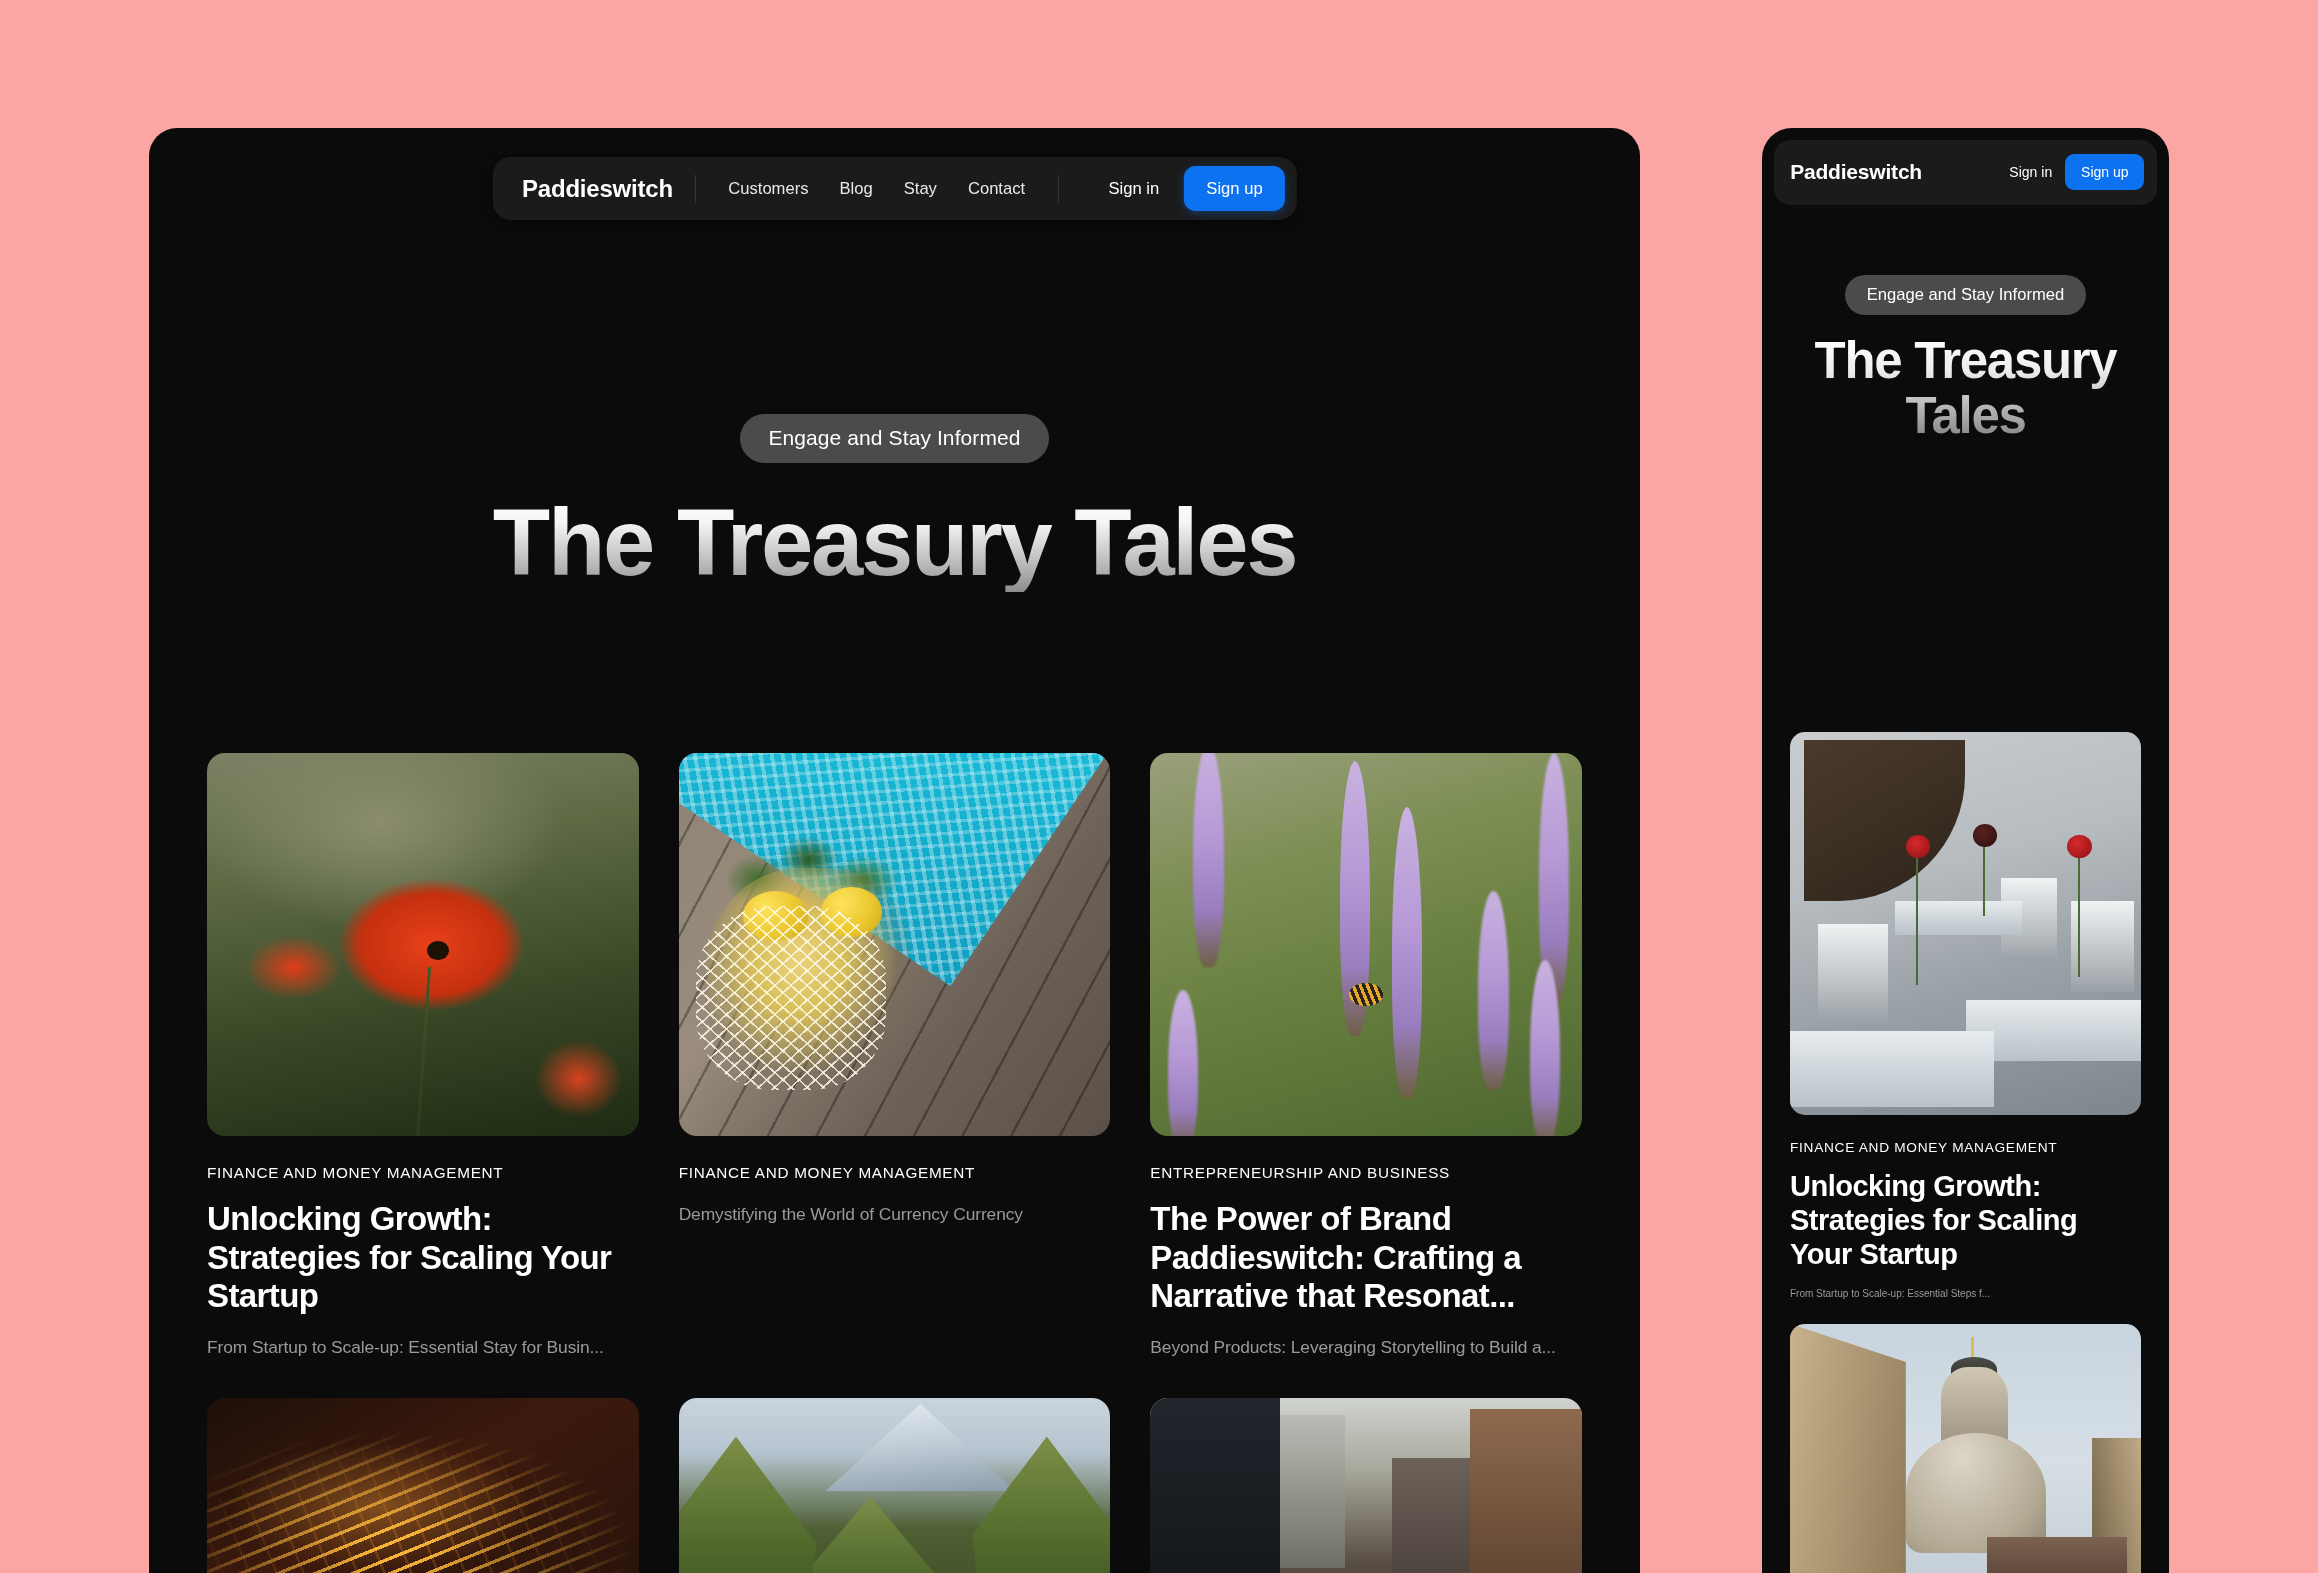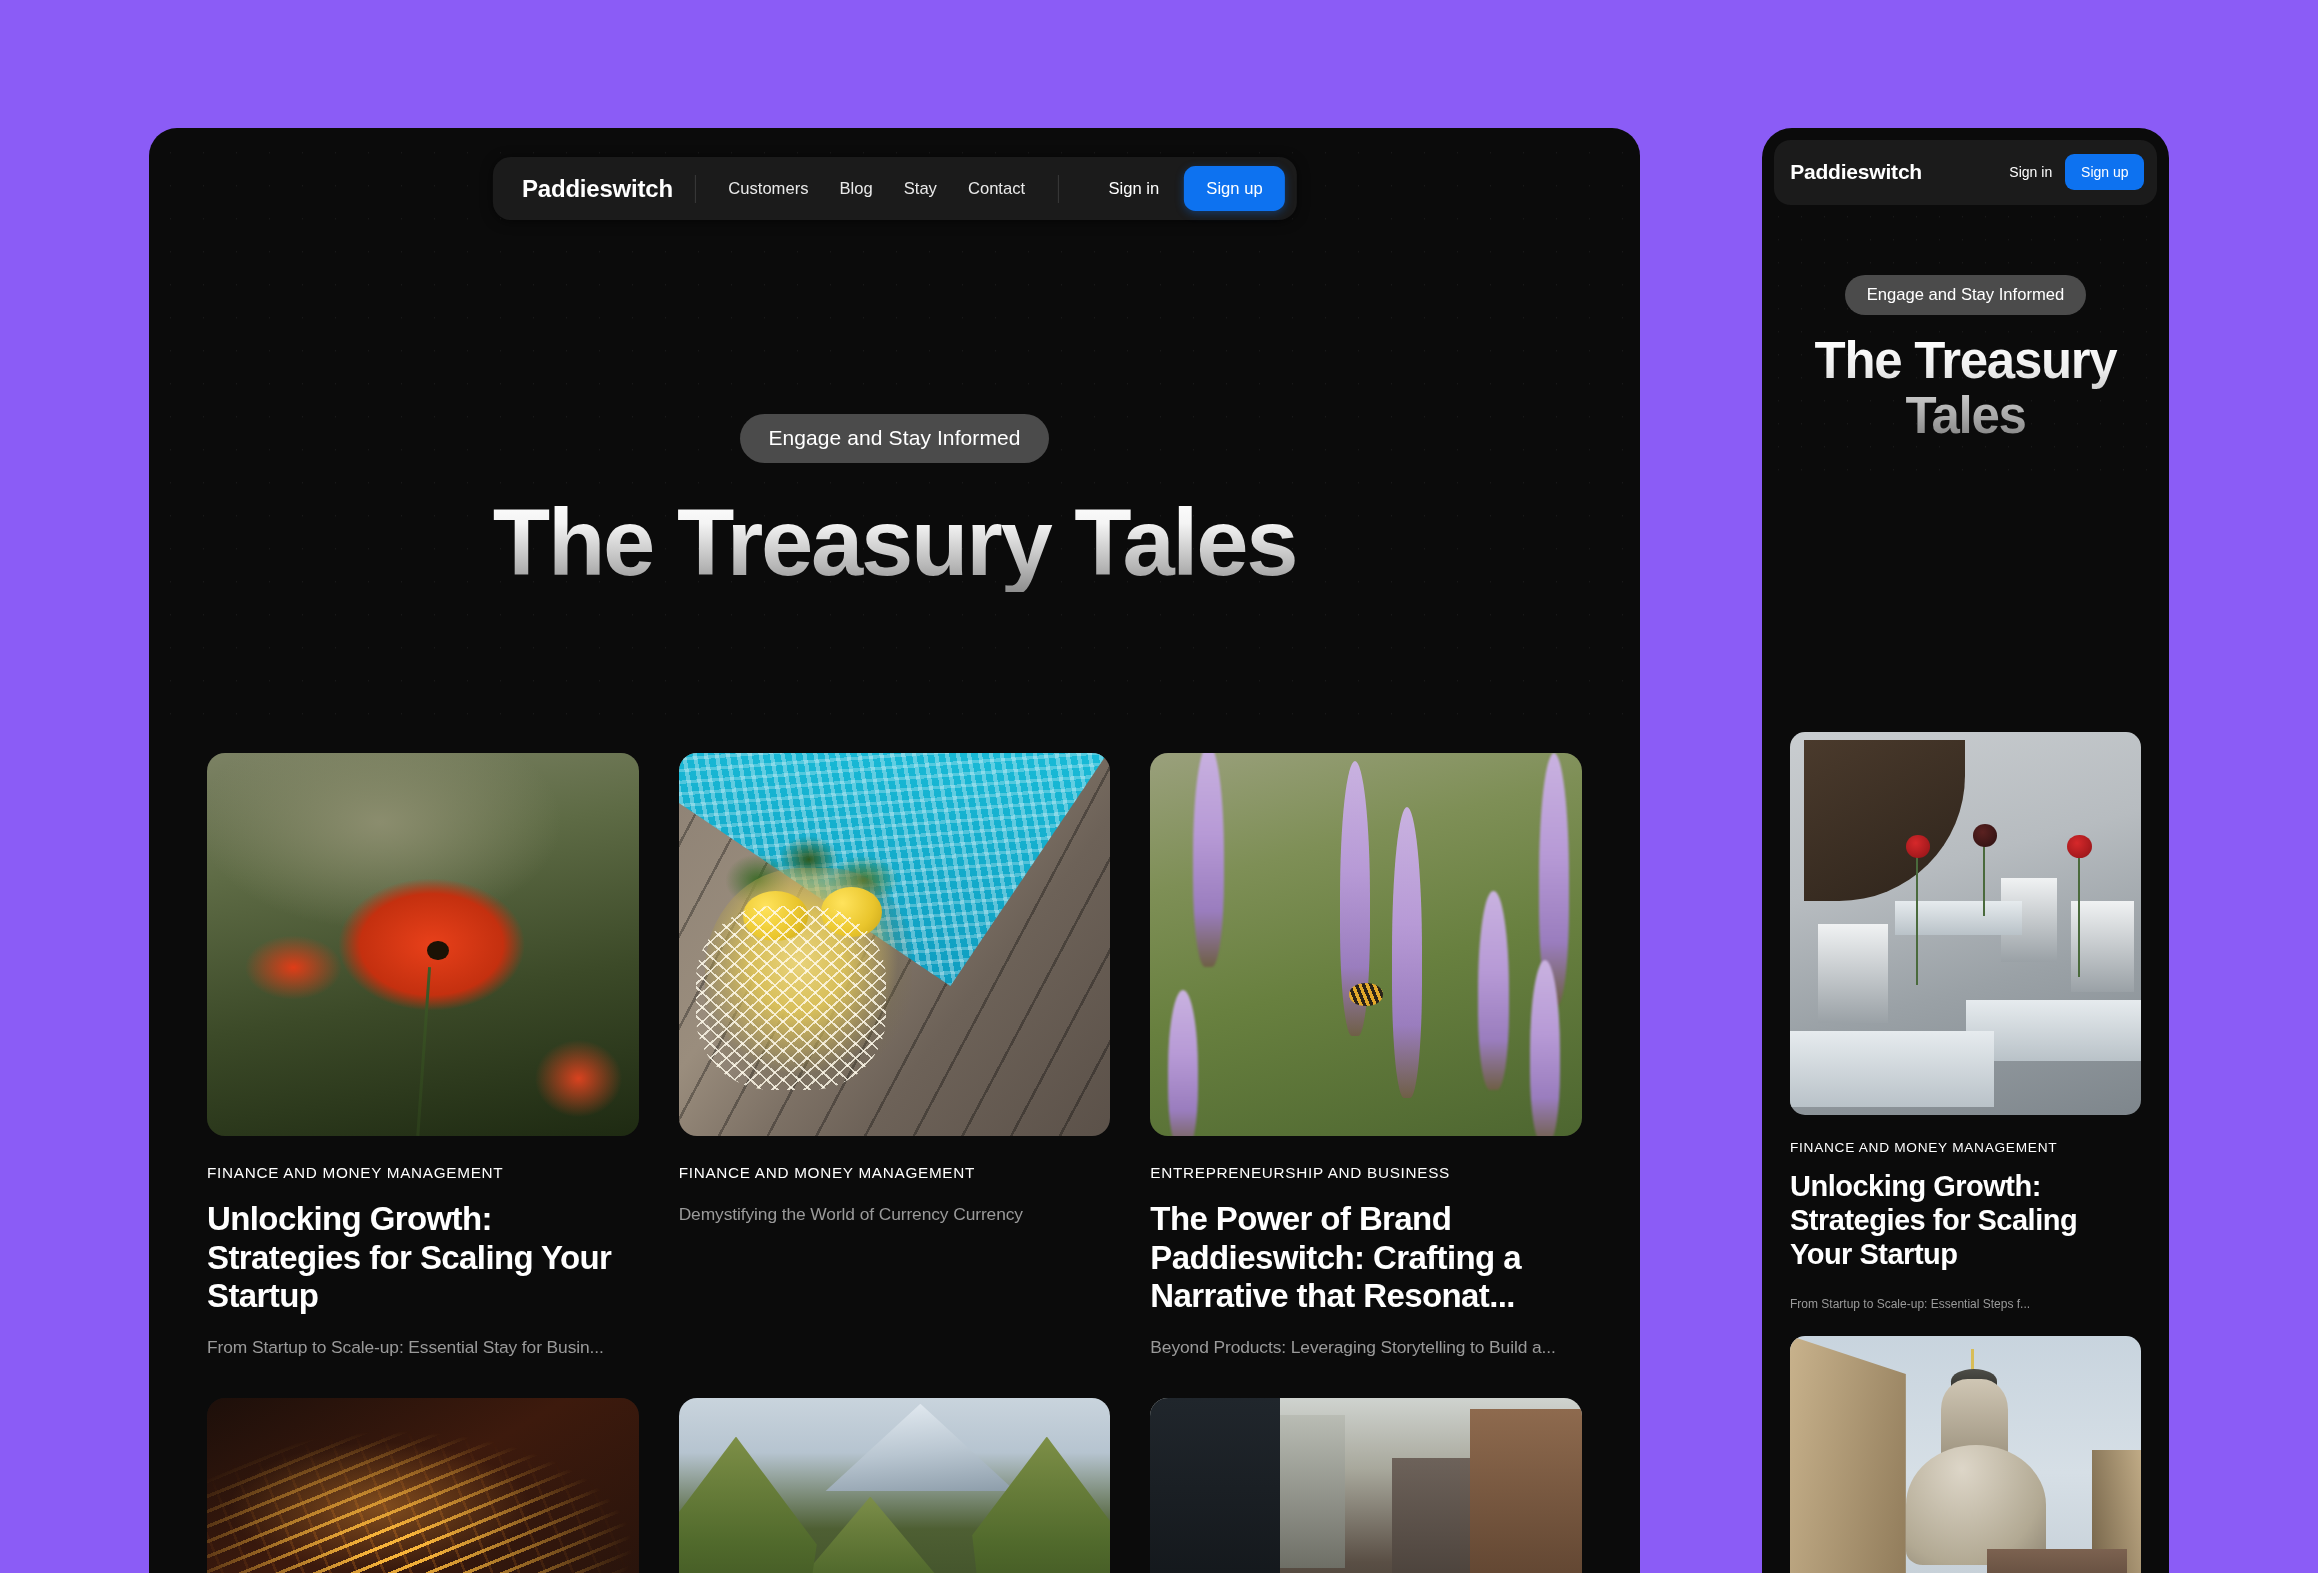--- a/index.html
+++ b/index.html
@@ -2,21 +2,21 @@
 <html style="font-size:13.2px"><head>
 <meta charset="utf-8">
 <style>
   * { margin:0; padding:0; box-sizing:border-box; }
   html, body {
     width:2319px; height:1573px;
     background:#0B6BE8;
     font-family:"Liberation Sans", sans-serif;
     overflow:hidden;
   }
-  .stage { position:relative; width:2319px; height:1573px; background:#8b5cf6; }
+  .stage { position:relative; width:2319px; height:1573px; background:#fca5a5; }
 
   
   .desktop-panel{
     position:absolute; left:149px; top:128px;
     width:1491px; height:1482px;
     background:#0b0b0b; border-radius:28px; overflow:hidden;
   }
   .dotgrid{
     position:absolute; inset:0;
     background-image:radial-gradient(rgba(255,255,255,.085) 0.9px, transparent 1px);
@@ -111,21 +111,21 @@
     margin-top:18px; font-size:51px; font-weight:700; letter-spacing:-1.3px;
     line-height:1.08; padding:0 28px;
     background:linear-gradient(180deg,#ffffff 4%,#ededed 34%,#a8a8a8 76%,#7d7d7d 100%);
     -webkit-background-clip:text; background-clip:text; color:transparent;
     -webkit-text-fill-color:transparent;
   }
   .m-cards{ position:absolute; left:28px; right:28px; top:604px; }
   .m-thumb{ width:100%; height:383px; border-radius:15px; overflow:hidden; position:relative; background:#111; }
   .m-cat{ margin-top:25px; color:#fff; font-size:13.7px; letter-spacing:0.7px; }
   .m-title2{ margin-top:15px; color:#fff; font-size:29px; font-weight:700; line-height:1.17; letter-spacing:-0.5px; }
-  .m-exc{ margin-top:25px; color:#9a9a9a; font-size:12px; }
+  .m-exc{ margin-top:16px; color:#9a9a9a; font-size:10px; }
   .m-thumb2{ margin-top:25px; width:100%; height:273px; border-radius:15px 15px 0 0; overflow:hidden; position:relative; background:#111; }
 
   
   .img{ position:absolute; inset:0; }
 
   
   .im-poppy{ background:
       radial-gradient(ellipse 30% 24% at 52% 50%, #e8401a 0%, #c4300f 55%, rgba(120,40,10,0) 72%),
       radial-gradient(ellipse 16% 12% at 20% 56%, #e03c17 0%, rgba(170,50,15,0) 70%),
       radial-gradient(ellipse 14% 14% at 86% 85%, #d9421f 0%, rgba(150,50,20,0) 72%),

